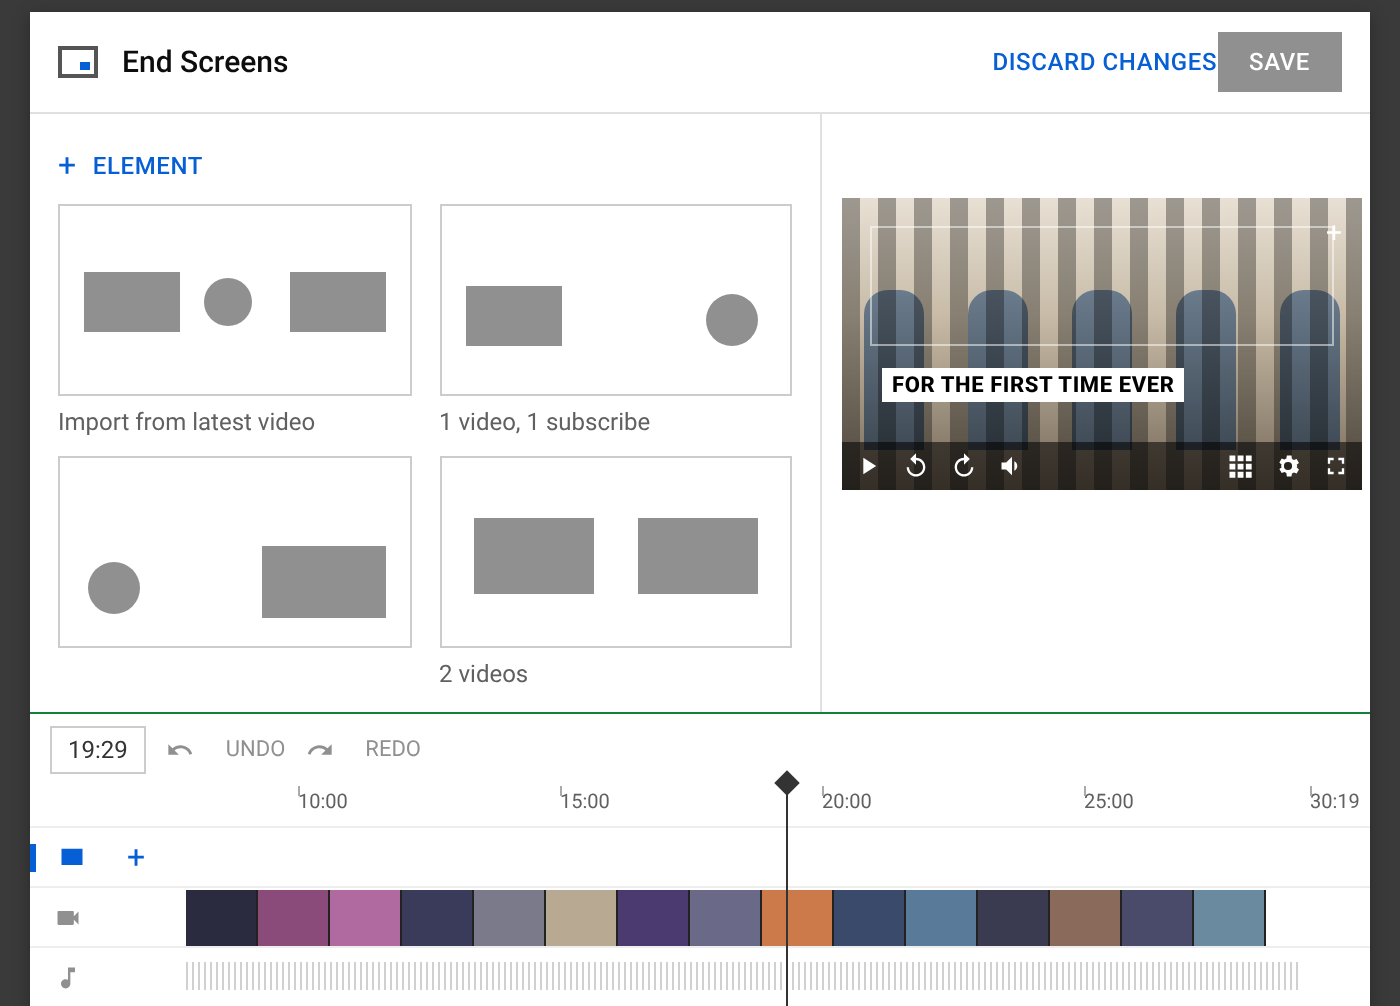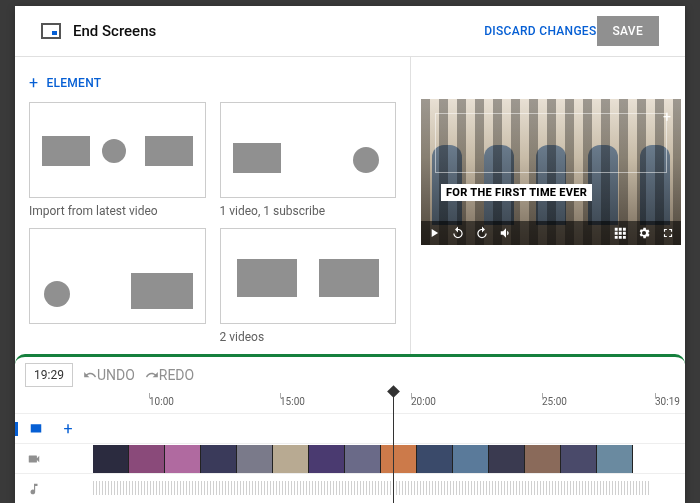--- a/index.html
+++ b/index.html
@@ -1,18 +1,18 @@
 <!DOCTYPE html>
 <html><head>
 <meta charset="utf-8">
 <style>
 * { box-sizing: border-box; margin: 0; padding: 0; font-family: Roboto, Arial, sans-serif; }
 body { background: #3a3a3a; width: 700px; height: 503px; overflow: hidden; position: relative; }
 .panel { position: absolute; top: 6px; left: 15px; right: 15px; bottom: 0; background: #fff; display: flex; flex-direction: column; box-shadow: 0 2px 8px rgba(0,0,0,0.3); }
-.header { display: flex; align-items: center; padding: 10px 26px; border-bottom: 1px solid #e0e0e0; }
+.header { display: flex; align-items: center; padding: 10px 14px; border-bottom: 1px solid #e0e0e0; }
 .hdr-icon { width: 20px; height: 16px; border: 2px solid #555; position: relative; margin-right: 12px; }
 .hdr-icon::after { content: ''; position: absolute; right: 2px; bottom: 2px; width: 5px; height: 4px; background: #065fd4; }
 .hdr-title { font-size: 15px; font-weight: 500; color: #0d0d0d; flex: 1; }
 .discard { color: #065fd4; font-size: 12px; font-weight: 500; letter-spacing: 0.3px; cursor: pointer; }
 .save { background: #909090; color: #fff; font-size: 12px; font-weight: 500; padding: 8px 16px; border: none; cursor: pointer; letter-spacing: 0.3px; }
 .main { display: flex; flex: 1; overflow: hidden; }
 .left { width: 396px; padding: 10px 14px; display: flex; flex-direction: column; border-right: 1px solid #e0e0e0; }
 .left-top { display: flex; justify-content: space-between; align-items: center; padding: 6px 0 10px; }
 .add-el { color: #065fd4; font-size: 12px; font-weight: 500; display: flex; align-items: center; cursor: pointer; letter-spacing: 0.3px; }
 .plus { font-size: 16px; margin-right: 8px; font-weight: 400; }
@@ -29,24 +29,24 @@
 .stripes { position: absolute; inset: 0; background: repeating-linear-gradient(90deg, rgba(0,0,0,0.32) 0 9px, transparent 9px 18px); }
 .people { position: absolute; bottom: 20px; left: 0; right: 0; height: 80px; display: flex; justify-content: space-around; }
 .person { width: 30px; background: linear-gradient(#6a7b8c,#3f4a55); border-radius: 12px 12px 0 0; height: 80px; }
 .caption { position: absolute; left: 20px; bottom: 44px; background: #fff; color: #000; font-size: 11px; font-weight: 800; padding: 2px 5px; letter-spacing: 0.3px;}
 .safe { position: absolute; top: 14px; left: 14px; right: 14px; height: 60px; border: 1px solid rgba(255,255,255,0.5); }
 .addmark { position: absolute; top: 10px; right: 10px; color: #fff; font-size: 14px; }
 .controls { position: absolute; bottom: 0; left: 0; right: 0; height: 24px; background: rgba(0,0,0,0.55); display: flex; align-items: center; padding: 0 6px; gap: 10px; }
 .ctrl { color: #fff; font-size: 11px; cursor: pointer; }
 .ctrl svg { width: 14px; height: 14px; fill: #fff; display:block; }
 .spacer { flex: 1; }
-.timeline { border-top: 3px solid #15803d; background: #fff; border-radius: 10px; }
+.timeline { border-top: 1px solid #15803d; background: #fff; }
 .tl-top { display: flex; align-items: center; padding: 6px 10px; gap: 10px; }
 .time-box { border: 1px solid #ccc; padding: 4px 8px; font-size: 12px; color: #333; background: #fff; }
-.undo, .redo { display: flex; align-items: center; font-size: 14px; color: #909090; gap: 0; cursor: pointer; }
+.undo, .redo { display: flex; font-size: 11px; color: #909090; gap: 16px; cursor: pointer; }
 .undo svg, .redo svg { width: 14px; height: 14px; fill: #909090; }
 .ruler { position: relative; height: 20px; margin-left: 110px; }
 .tick { position: absolute; top: 3px; font-size: 10px; color: #606060; }
 .tick::before { content:''; position:absolute; left:0; top:-3px; width:1px; height:5px; background:#aaa; }
 .tracks { position: relative; }
 .playhead { position: absolute; left: 378px; top: -22px; bottom: 0; width: 1px; background: #333; z-index: 5; }
 .playhead::before { content:''; position:absolute; top:-4px; left:-4px; width:9px; height:9px; background:#333; transform:rotate(45deg); }
 .track { display: flex; align-items: center; border-top: 1px solid #eee; height: 30px; }
 .track-icon { width: 38px; display: flex; justify-content: center; color: #909090; }
 .track-icon.active { border-left: 3px solid #065fd4; color: #065fd4; }

